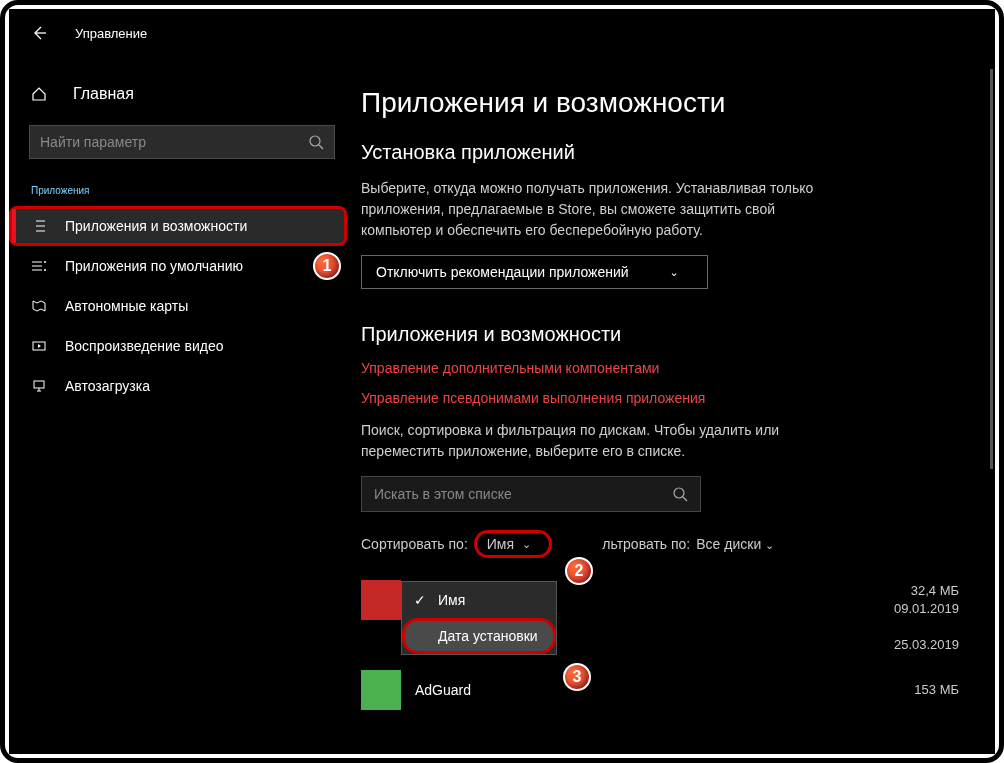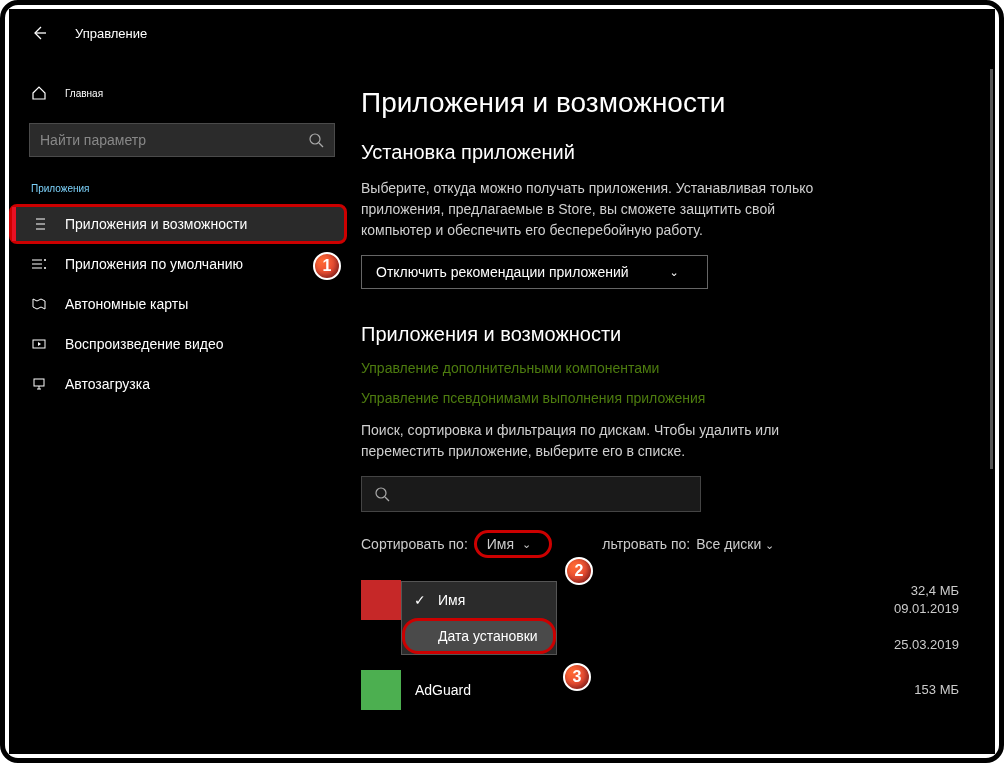--- a/index.html
+++ b/index.html
@@ -4,39 +4,39 @@
 <style>
 * { margin: 0; padding: 0; box-sizing: border-box; font-family: "Segoe UI", Arial, sans-serif; }
 body { background: #fff; }
 .outer-frame { width: 1004px; height: 763px; border: 5px solid #000; border-radius: 18px; padding: 4px; margin: 0 auto; background: #fff; position: relative; }
 .window { width: 100%; height: 100%; background: #000; display: flex; position: relative; overflow: hidden; }
 .sidebar { width: 338px; background: #000; color: #fff; padding: 0; flex-shrink: 0; }
 .sidebar-header { display: flex; align-items: center; height: 48px; padding-left: 16px; }
 .back-btn { width: 28px; height: 28px; display: flex; align-items: center; justify-content: center; color: #fff; font-size: 16px; }
 .win-title { font-size: 13px; color: #fff; margin-left: 22px; }
 .sidebar-body { padding: 18px 0 0 0; }
-.home-row { display: flex; align-items: center; padding: 10px 20px 10px 22px; font-size: 10px; color: #fff; }
+.home-row { display: flex; align-items: center; padding: 10px 20px 10px 22px; font-size: 16px; color: #fff; gap: 8px; }
 .home-row svg { margin-right: 18px; }
 .search-wrap { padding: 12px 12px 10px 20px; }
 .search-box { background: #2b2b2b; border: 1px solid #4a4a4a; height: 34px; display: flex; align-items: center; padding: 0 10px; color: #888; font-size: 14px; position: relative; }
 .search-box span { flex: 1; }
 .search-box svg { flex-shrink: 0; }
 .section-label { padding: 16px 20px 10px 22px; font-size: 10px; color: #7dd3fc; font-weight: 400; }
 .nav-item { display: flex; align-items: center; padding: 12px 20px 12px 22px; font-size: 14px; color: #fff; cursor: pointer; position: relative; }
 .nav-item svg { margin-right: 18px; flex-shrink: 0; }
 .nav-item.active { background: #2a2a2a; }
 .nav-item.active::before { content: ""; position: absolute; left: 0; top: 0; bottom: 0; width: 4px; background: #e81123; }
 .nav-item.highlighted { border: 3px solid #cc0000; border-radius: 8px; padding: 9px 17px 9px 19px; }
 .content { flex: 1; background: #000; color: #fff; padding: 24px 36px 0 14px; overflow: hidden; position: relative; }
 .content h1 { font-size: 28px; font-weight: 300; margin-bottom: 22px; }
 .content h2 { font-size: 20px; font-weight: 400; margin-bottom: 14px; }
 .content p { font-size: 14px; color: #d0d0d0; line-height: 1.5; margin-bottom: 14px; max-width: 480px; }
 .dropdown-box { display: inline-flex; align-items: center; border: 1px solid #666; padding: 8px 14px; font-size: 14px; color: #fff; margin-bottom: 34px; gap: 27px; }
 .dropdown-box span { margin-right: 14px; }
-.link-red { color: #4d7c0f; font-size: 14px; margin-bottom: 14px; display: block; }
+.link-red { color: #ef4444; font-size: 14px; margin-bottom: 14px; display: block; }
 .list-search { background: #1a1a1a; border: 1px solid #444; height: 36px; display: flex; align-items: center; padding: 0 12px; color: #888; font-size: 14px; width: 340px; margin-bottom: 18px; }
 .list-search span { flex: 1; }
 .sort-row { display: flex; align-items: center; font-size: 14px; color: #ccc; margin-bottom: 14px; position: relative; }
 .sort-label { margin-right: 6px; }
 .sort-value { border: 3px solid #cc0000; border-radius: 14px; padding: 3px 10px; display: inline-flex; align-items: center; margin-right: 50px; }
 .sort-value span { margin-right: 8px; }
 .filter-label { margin-right: 6px; }
 .dropdown-menu { position: absolute; top: 572px; left: 392px; width: 156px; background: #2b2b2b; border: 1px solid #555; z-index: 50; }
 .dropdown-menu .item { padding: 10px 14px 10px 36px; font-size: 14px; color: #fff; position: relative; cursor: pointer; }
 .dropdown-menu .item.checked::before { content: "✓"; position: absolute; left: 12px; top: 10px; color: #fff; }
@@ -164,20 +164,21 @@
         <span>Отключить рекомендации приложений</span>
         <span class="chev">⌄</span>
       </div>
 
       <h2>Приложения и возможности</h2>
       <a class="link-red">Управление дополнительными компонентами</a>
       <a class="link-red">Управление псевдонимами выполнения приложения</a>
       <p>Поиск, сортировка и фильтрация по дискам. Чтобы удалить или переместить приложение, выберите его в списке.</p>
 
       <div class="list-search">
+        <span>Искать в этом списке</span>
         <svg width="16" height="16" viewBox="0 0 16 16">
               <circle cx="7" cy="7" r="5" fill="none" stroke="#aaa" stroke-width="1.2"></circle>
               <line x1="11" y1="11" x2="15" y2="15" stroke="#aaa" stroke-width="1.2"></line>
             </svg>
       </div>
 
       <div class="sort-row">
         <span class="sort-label">Сортировать по:</span>
         <span class="sort-value">
           <span>Имя</span>

